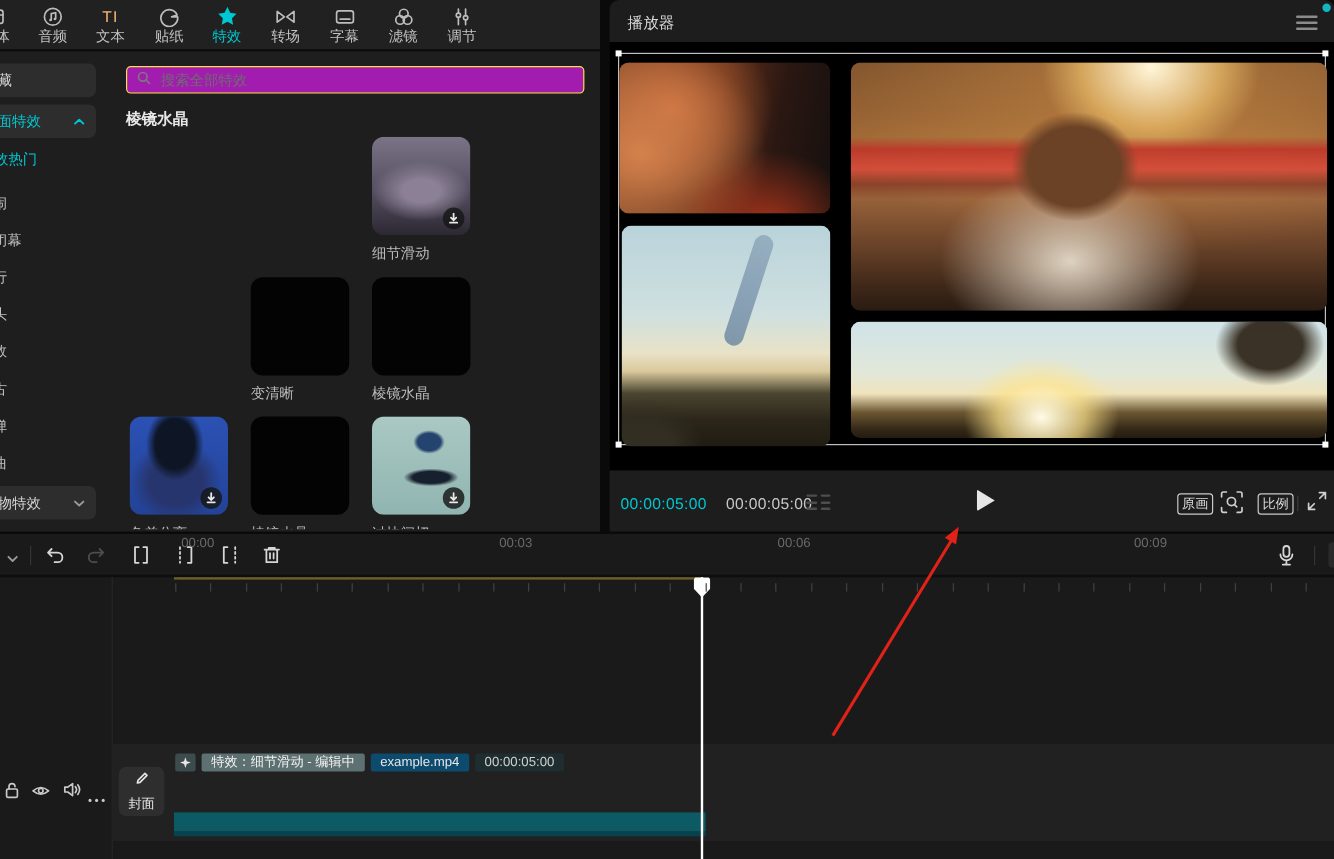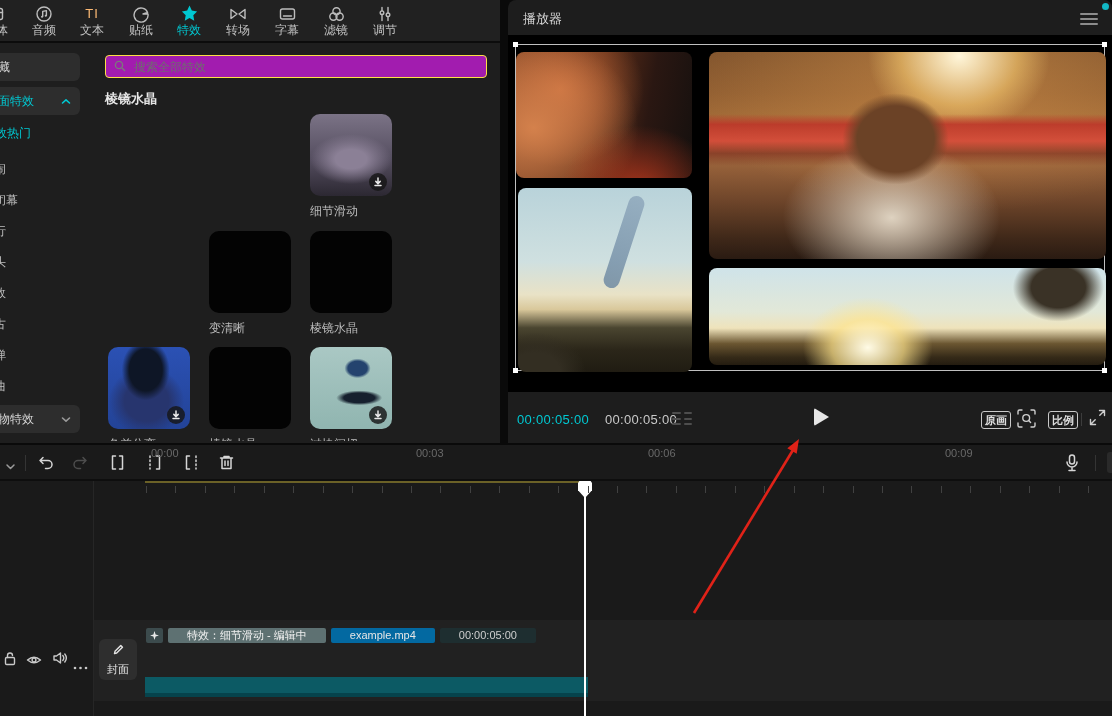--- a/index.html
+++ b/index.html
@@ -81,21 +81,21 @@
   .handle{position:absolute;width:5px;height:5px;background:#fff;}
   .controls{position:absolute;left:0;top:392px;width:604px;height:51px;}
   .time-cur{position:absolute;left:9px;top:20px;font-size:13px;color:#00c8d2;letter-spacing:.3px;}
   .time-tot{position:absolute;left:97px;top:20px;font-size:13px;color:#c9c9c9;letter-spacing:.3px;}
   .frames-ico{position:absolute;left:164px;top:20px;width:20px;height:13px;display:flex;gap:3px;cursor:pointer;}
   .frames-ico div{flex:1;display:flex;flex-direction:column;justify-content:space-between;}
   .frames-ico i{display:block;height:2px;background:#4d4d4d;border-radius:1px;}
   .play-btn{position:absolute;left:300px;top:12px;width:26px;height:26px;display:flex;align-items:center;justify-content:center;cursor:pointer;}
   .play-btn i{display:block;width:0;height:0;border-left:15px solid #e6e6e6;border-top:9px solid transparent;border-bottom:9px solid transparent;border-radius:2px;}
   .mini-btn{position:absolute;top:19px;height:16px;padding:0 3px;border:1px solid #c9c9c9;border-radius:3px;color:#dedede;
-            font-size:11px;line-height:16px;cursor:pointer;background:transparent;font-weight:bold;}
+            font-size:11px;line-height:16px;cursor:pointer;background:transparent;}
   .ctl-ico{position:absolute;top:16px;cursor:pointer;}
   .ctl-ico svg{stroke:#cfcfcf;fill:none;stroke-width:1.4;stroke-linecap:round;stroke-linejoin:round;}
   .ctl-div{position:absolute;left:573px;top:21px;width:1px;height:13px;background:#3c3c3c;}
 
   
   .timeline{position:absolute;left:0;top:445px;width:1112px;height:271px;background:#1a1a1a;}
   .tl-toolbar{position:absolute;left:0;top:0;width:1112px;height:36px;border-bottom:2px solid #0e0e0e;box-sizing:border-box;}
   .tl-ico{position:absolute;top:8px;cursor:pointer;}
   .tl-ico svg{stroke:#d6d6d6;fill:none;stroke-width:1.5;stroke-linecap:round;stroke-linejoin:round;}
   .tl-ico.dim svg{stroke:#4d4d4d;}
@@ -104,23 +104,23 @@
 
   .ruler{position:absolute;left:94px;top:36px;width:1018px;height:20px;cursor:pointer;}
   .olive{position:absolute;left:145px;top:36px;width:441px;height:2px;background:#7a6f2a;opacity:.85;}
   .tick{position:absolute;top:5px;width:1px;height:7px;background:#414141;}
   .rlabel{position:absolute;top:2px;font-size:11px;color:#696969;}
   .vdiv{position:absolute;left:93px;top:36px;width:1px;height:235px;background:#262626;}
   .lane{position:absolute;left:94px;top:175px;width:1018px;height:81px;background:#212121;}
 
   .badges{position:absolute;left:146px;top:183px;height:15px;display:flex;gap:5px;align-items:center;}
   .badge-ico{width:17px;height:15px;background:#3c4b4d;border-radius:2px;display:flex;align-items:center;justify-content:center;}
-  .badge{height:15px;line-height:15px;font-size:11px;border-radius:2px;padding:0 19px;white-space:nowrap;}
+  .badge{height:15px;line-height:15px;font-size:11px;border-radius:2px;padding:0 8px;white-space:nowrap;}
   .b-status{background:rgba(100,120,121,.92);color:#f2f2f2;}
-  .b-file{background:#0369a1;color:#e6e6e6;}
+  .b-file{background:#0c4a6e;color:#e6e6e6;}
   .b-dur{background:#1e2e30;color:#cfcfcf;}
 
   .clip{position:absolute;left:145px;top:200px;width:443px;height:32px;box-sizing:border-box;
         border:2px solid #fff;border-left:5px solid #fff;border-right:5px solid #fff;border-radius:5px;
         background:
           repeating-linear-gradient(90deg,rgba(0,0,0,.28) 0 1px,transparent 1px 49px),
           linear-gradient(180deg,#57a9d0 0%,#4795c0 40%,#33759e 100%);
         display:flex;align-items:center;justify-content:center;cursor:pointer;}
   .clip-label{font-size:13px;color:#fff;text-shadow:0 1px 2px rgba(0,0,0,.55);}
   .fx-bar{position:absolute;left:145px;top:232px;width:443px;height:16px;background:#0c5a64;}

